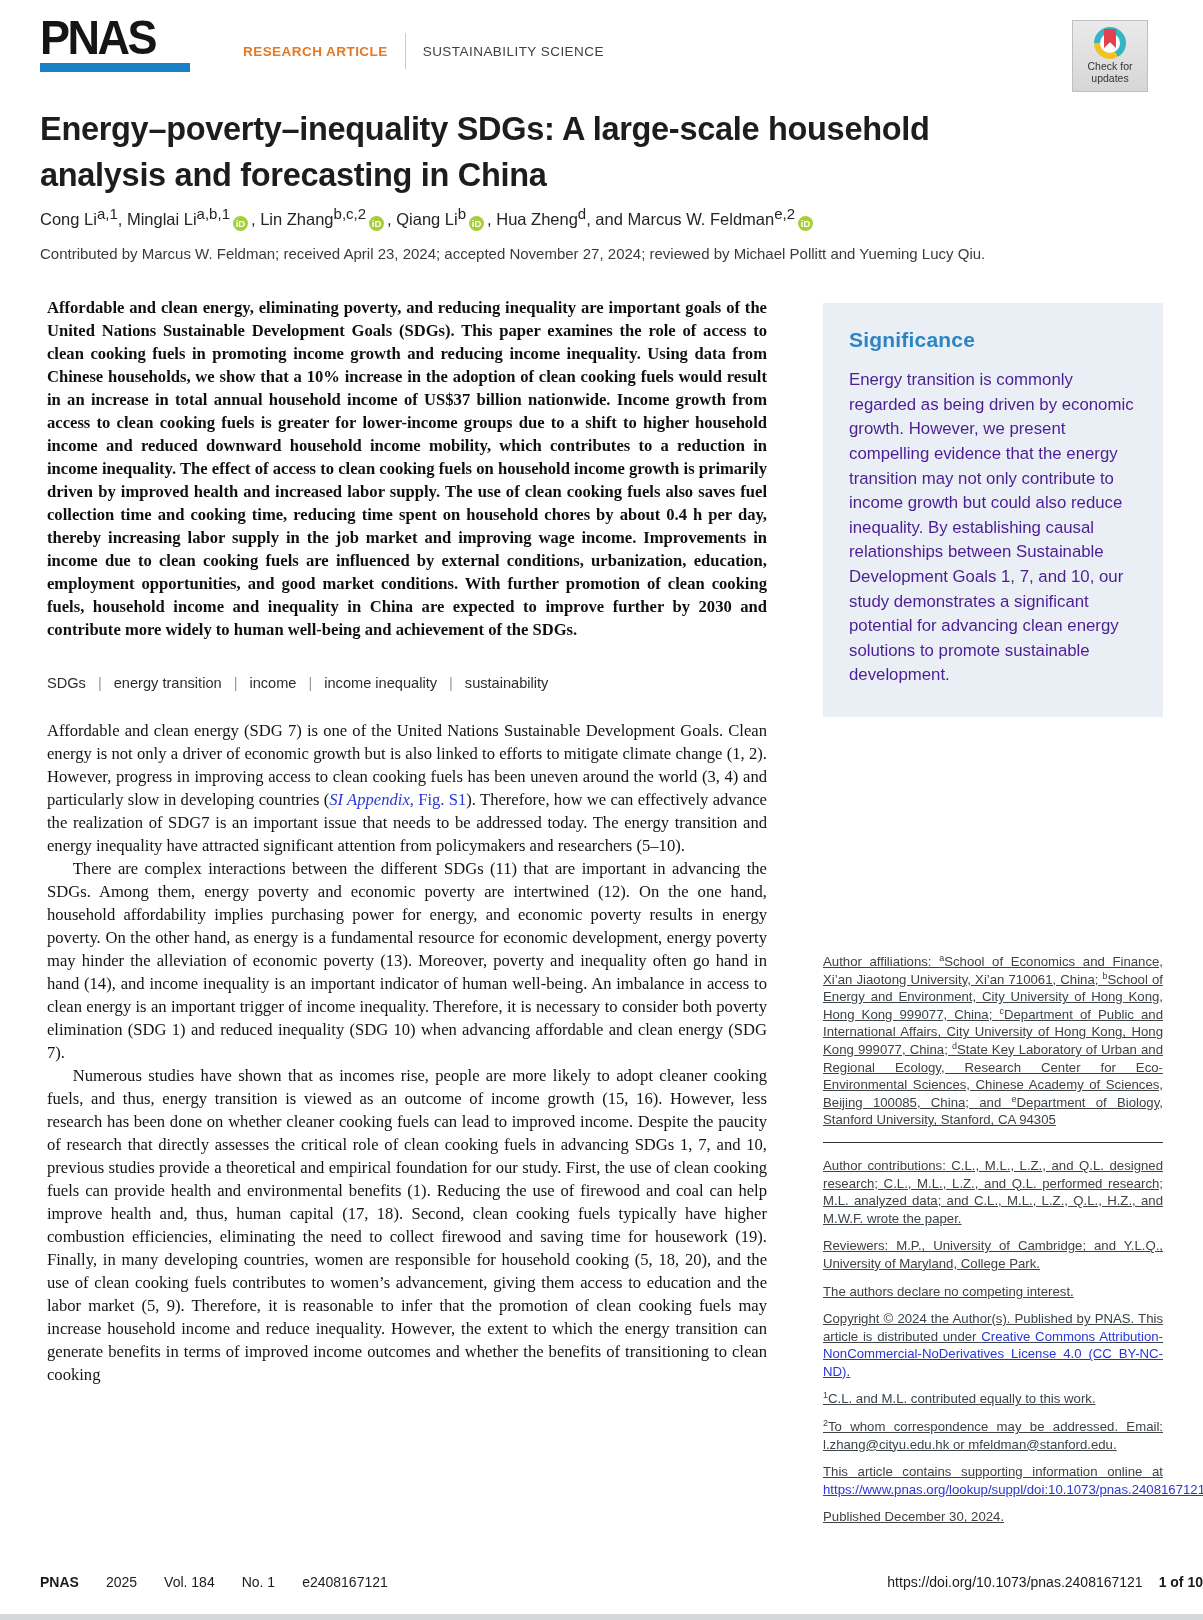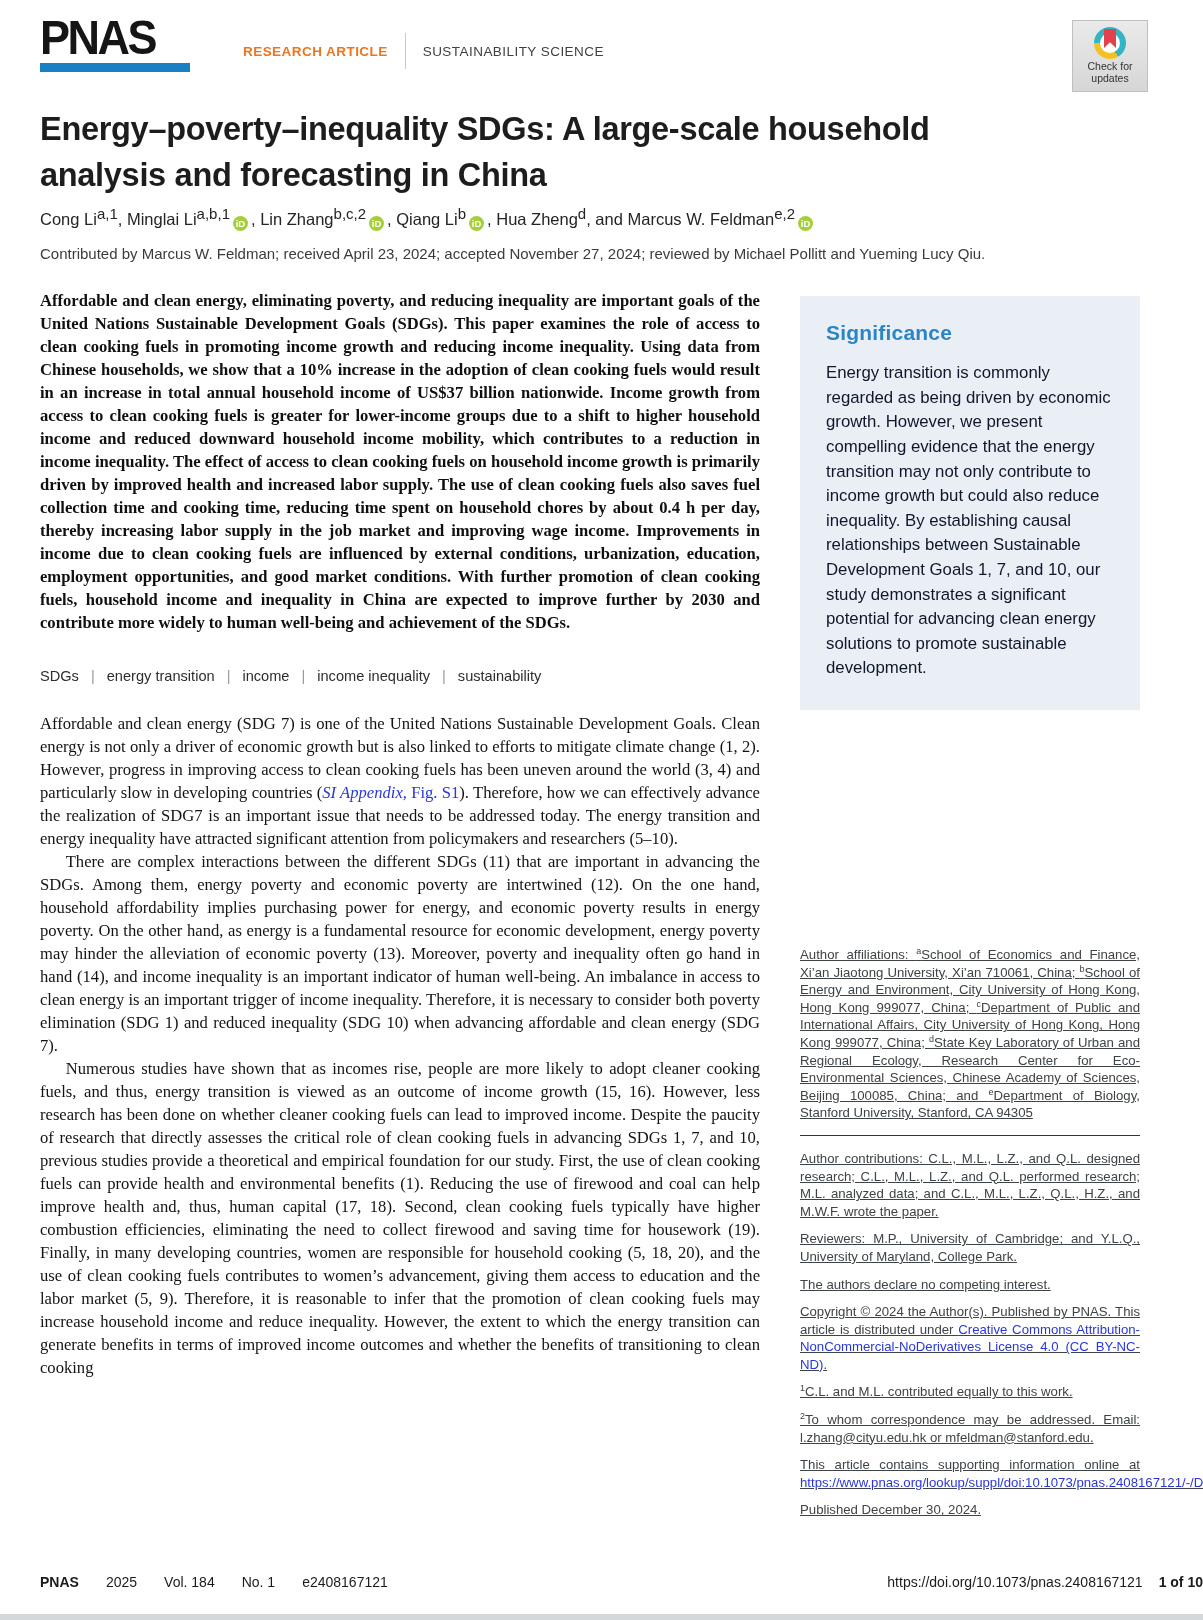--- a/index.html
+++ b/index.html
@@ -26,37 +26,37 @@
   .cfu-text{font-size:10.5px;color:#333;line-height:1.12;}
 
   
   .content{position:absolute;left:40px;top:106px;width:1123px;}
   .title{margin:0;width:1010px;font-size:32.5px;font-weight:700;color:#1d1d1d;
          letter-spacing:-.3px;line-height:1.42;}
   .authors{margin-top:12px;font-size:16.5px;color:#242424;}
   .authors .seg-sup{font-size:15px;}
   .contributed{margin-top:14px;font-size:15px;color:#3b3b3b;}
 
-  .columns{display:flex;gap:40px;margin-top:27px;}
+  .columns{display:flex;gap:56px;margin-top:34px;justify-content:flex-end;}
   .col-left{width:720px;flex:none;}
   .col-right{width:340px;flex:none;padding-top:7px;}
 
   .abstract{margin:0;font-family:"Liberation Serif",serif;font-weight:700;font-size:16.6px;
             line-height:23px;color:#101010;text-align:justify;}
   .keywords{margin-top:34px;font-size:14.6px;color:#2d2d2d;}
   .seg-sep{color:#999;margin:0 12px;}
 
   .bodytext{margin-top:28px;font-family:"Liberation Serif",serif;font-size:16.6px;line-height:23px;
             color:#131313;text-align:justify;}
   .bodytext p{margin:0;}
   .bodytext p.indent{text-indent:1.55em;font-family:Liberation Serif, serif;}
 
   .significance{background:var(--sig-bg,#e9eff5);padding:25px 26px 29px;box-sizing:border-box;}
   .significance h2{margin:0 0 16px;font-size:21px;font-weight:700;color:var(--sig-title,#2b85c4);letter-spacing:.2px;}
-  .significance p{margin:0;font-size:16.8px;line-height:24.6px;color:#0f172a;}
+  .significance p{margin:0;font-size:16.8px;line-height:24.6px;color:#4c1d95;}
 
   .meta{font-size:13.2px;line-height:17.6px;color:#3e4347;text-align:justify;margin:0 0 10px;text-decoration:underline;}
   .affil{margin-top:236px;margin-bottom:0;}
   .meta-rule{border:none;border-top:1.5px solid #333;margin:13px 0 14px;}
 
   .seg-sup{font-size:68%;vertical-align:super;line-height:0;}
   .seg-link{color:var(--link,#2936d8);}
   .seg-link-italic{color:var(--link,#2936d8);font-style:italic;}
   .seg-bold{font-weight:700;}
   .seg-f-item{margin-right:27px;}

